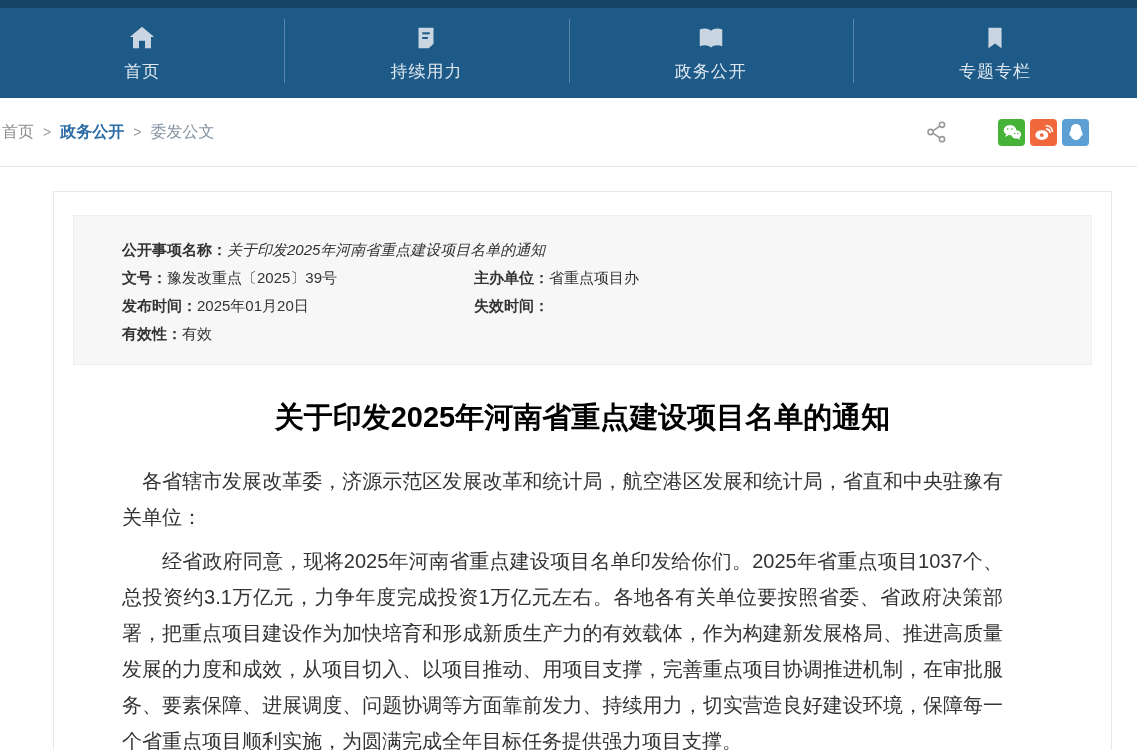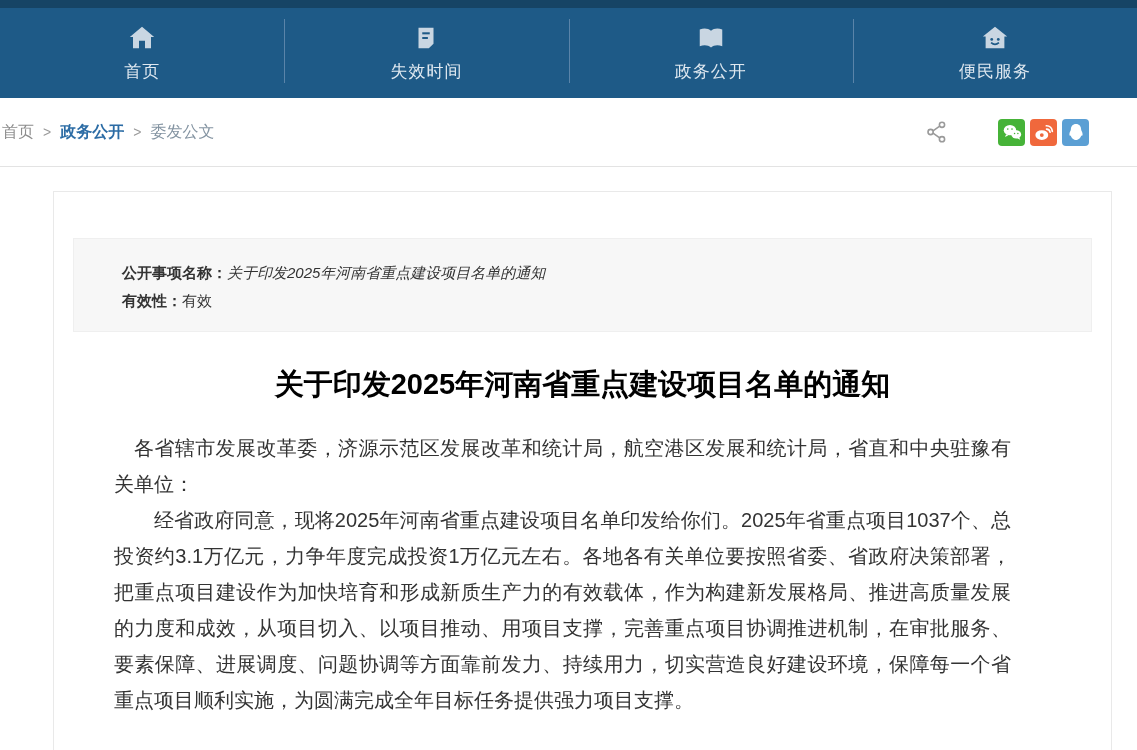--- a/index.html
+++ b/index.html
@@ -46,39 +46,39 @@
   .btn-weibo  { background: var(--weibo-orange, #f0683c); }
   .btn-qq     { background: var(--qq-blue, #5b9fd4); }
   
   .content-box {
     margin: 24px 24px 0 53px; width: 1059px; box-sizing: border-box;
     border: 1px solid #e9e9e9; background: #fff;
     min-height: 560px; padding-bottom: 20px;
   }
   
   .meta-panel {
-    margin: 46px auto 0; width: 1019px; box-sizing: border-box;
+    margin: 23px auto 0; width: 1019px; box-sizing: border-box;
     background: #f7f7f7; border: 1px solid #efefef;
     padding: 20px 20px 16px 48px; font-size: 15px; color: #333;
   }
   .meta-row { display: grid; grid-template-columns: 352px 1fr; line-height: 28px; }
   .meta-row.single { grid-template-columns: 1fr; }
   .meta-label { font-weight: bold; color: #333; }
   .meta-value { color: #333; }
   .meta-value.italic { font-style: italic; }
   
   .doc-title {
     margin: 32px 20px 0; text-align: center; font-size: 29px; line-height: 40px;
     font-weight: bold; color: #000;
   }
   .doc-body {
     margin-top: 26px; padding: 0 100px 0 60px; text-align: justify;
     font-size: 20px; line-height: 36px; color: #333;
   }
-  .doc-body p { margin: 0; }
+  .doc-body p { margin: 8px; }
   .indent-1 { text-indent: 1em; }
   .indent-2 { text-indent: 2em; }
 </style>
 </head>
 <body>
 
 <header>
   <div class="top-strip"></div>
   <nav class="topnav">
     <div class="nav-items" id="nav-items">
@@ -91,41 +91,38 @@
           <span class="nav-label">首页</span>
         </div>
         <div class="nav-item">
           <span class="nav-icon">
             <svg viewBox="0 0 32 32">
               <path fill="#c9d6e2" d="M8 5 h16 v17 l-5 5 H8 Z"></path>
               <line x1="12" y1="11" x2="20" y2="11" stroke="#1e5a87" stroke-width="2.2"></line>
               <line x1="12" y1="16" x2="18" y2="16" stroke="#1e5a87" stroke-width="2.2"></line>
             </svg>
           </span>
-          <span class="nav-label">失效时间</span>
+          <span class="nav-label">持续用力</span>
         </div>
         <div class="nav-item">
           <span class="nav-icon">
             <svg viewBox="0 0 32 32">
               <path fill="#c9d6e2" d="M4 7 C9 5 13 6 16 8.2 V26 C13 23.8 9 23 4 24.8 Z"></path>
               <path fill="#c9d6e2" d="M28 7 C23 5 19 6 16 8.2 V26 C19 23.8 23 23 28 24.8 Z"></path>
             </svg>
           </span>
           <span class="nav-label">政务公开</span>
         </div>
         <div class="nav-item">
           <span class="nav-icon">
             <svg viewBox="0 0 32 32">
-              <path fill="#c9d6e2" d="M16 4 L29 14.5 h-3 V27 H6 V14.5 H3 Z"></path>
-              <circle cx="12.5" cy="17.5" r="1.5" fill="#1e5a87"></circle>
-              <circle cx="19.5" cy="17.5" r="1.5" fill="#1e5a87"></circle>
-              <path d="M11.8 21 q4.2 3.6 8.4 0" stroke="#1e5a87" stroke-width="1.8" fill="none"></path>
+              <path fill="#c9d6e2" d="M9 5 h14 v22 l-7 -5.2 L9 27 Z"></path>
             </svg>
           </span>
-          <span class="nav-label">便民服务</span>
+          <span class="nav-label">专题专栏</span>
         </div>
       </div>
   </nav>
 </header>
 
 <div class="crumb-bar">
   <div class="breadcrumb" id="breadcrumb">
       <span class="crumb-0">首页</span>
       <span class="crumb-sep">&gt;</span>
       <span class="crumb-1">政务公开</span>
@@ -169,22 +166,28 @@
     </span>
   </div>
 </div>
 
 <main class="content-box">
   <section class="meta-panel" id="meta-panel">
       <div class="meta-row single">
         <div><span class="meta-label">公开事项名称：</span><span class="meta-value italic">关于印发2025年河南省重点建设项目名单的通知</span></div>
       </div>
       <div class="meta-row">
+        <div><span class="meta-label">文号：</span><span class="meta-value">豫发改重点〔2025〕39号</span></div>
+        <div><span class="meta-label">主办单位：</span><span class="meta-value">省重点项目办</span></div>
       </div>
       <div class="meta-row">
+      </div>
+      <div class="meta-row">
+        <div><span class="meta-label">发布时间：</span><span class="meta-value">2025年01月20日</span></div>
+        <div><span class="meta-label">失效时间：</span><span class="meta-value"></span></div>
       </div>
       <div class="meta-row single">
         <div><span class="meta-label">有效性：</span><span class="meta-value">有效</span></div>
       </div>
     </section>
   <h1 class="doc-title">关于印发2025年河南省重点建设项目名单的通知</h1>
   <div class="doc-body" id="doc-body">
       <p class="indent-1">各省辖市发展改革委，济源示范区发展改革和统计局，航空港区发展和统计局，省直和中央驻豫有关单位：</p>
       <p class="indent-2">经省政府同意，现将2025年河南省重点建设项目名单印发给你们。2025年省重点项目1037个、总投资约3.1万亿元，力争年度完成投资1万亿元左右。各地各有关单位要按照省委、省政府决策部署，把重点项目建设作为加快培育和形成新质生产力的有效载体，作为构建新发展格局、推进高质量发展的力度和成效，从项目切入、以项目推动、用项目支撑，完善重点项目协调推进机制，在审批服务、要素保障、进展调度、问题协调等方面靠前发力、持续用力，切实营造良好建设环境，保障每一个省重点项目顺利实施，为圆满完成全年目标任务提供强力项目支撑。</p>
     </div>

